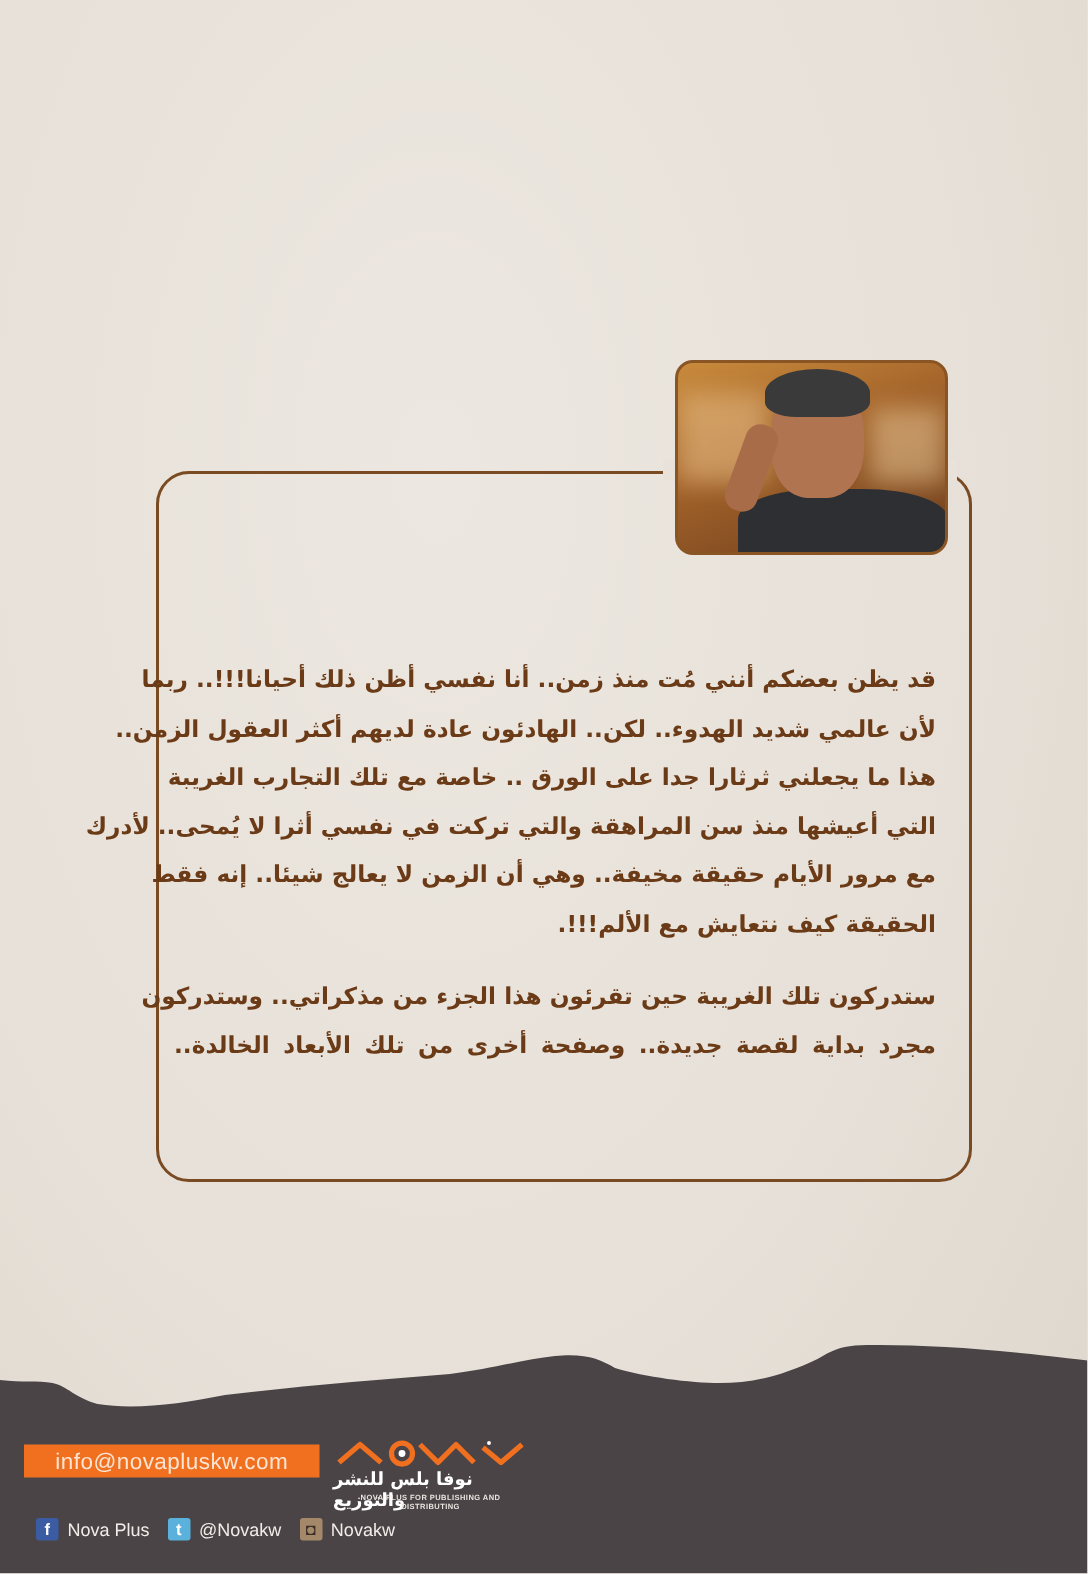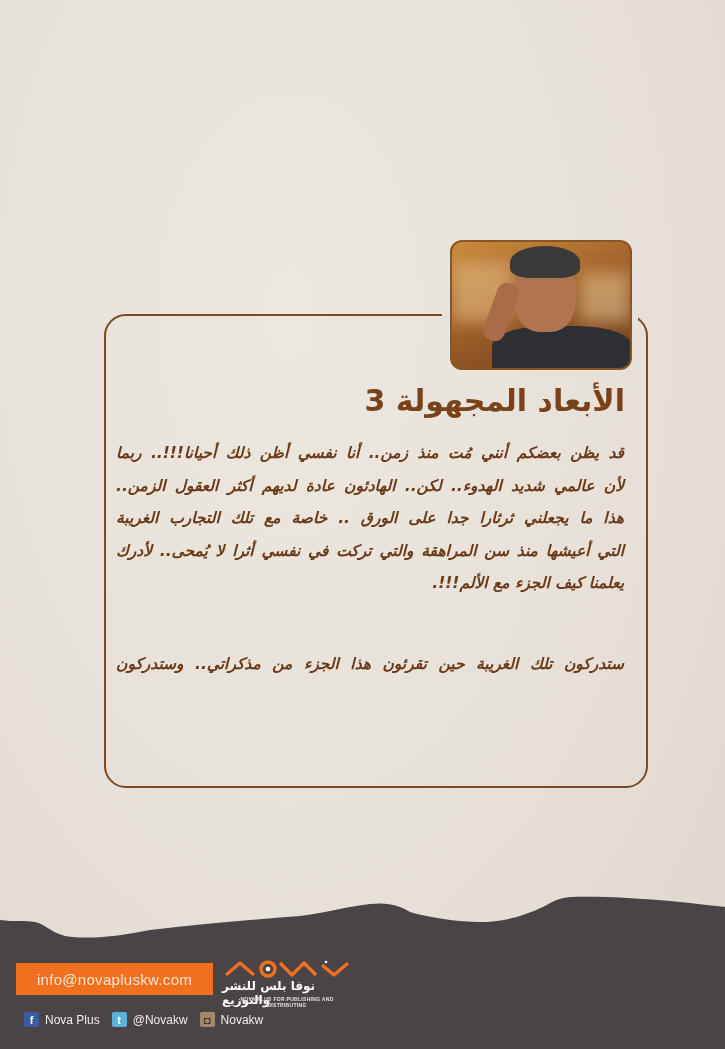--- a/index.html
+++ b/index.html
@@ -34,29 +34,29 @@
     .photo .hand { position: absolute; left: 38px; top: 40px; width: 22px; height: 60px; border-radius: 10px; background: #a86c48; transform: rotate(20deg); }
     .title {
       position: absolute; right: 100px; top: 383px;
       font-family: "DejaVu Sans", sans-serif; font-weight: bold;
       font-size: 30px; color: #7a4219; direction: rtl; letter-spacing: 0;
     }
     .para {
       position: absolute; left: 116px; width: 508px;
       direction: rtl; text-align: justify; text-align-last: right;
       font-family: "DejaVu Sans", sans-serif; font-weight: bold;
-      font-size: 15.5px; line-height: 32.6px; color: #6b3a16; font-style: italic;
+      font-size: 15.5px; line-height: 32.6px; color: #6b3a16;
     }
     .para1 { top: 437px; }
     .para2 { top: 648px; }
     .para .line { display: block; text-align: justify; text-align-last: justify; white-space: nowrap; }
     .para .line.last { text-align-last: right; }
     .footer-shape { position: absolute; left: 0; top: 880px; width: 725px; height: 169px; }
     .email-box {
-      position: absolute; left: 16px; top: 963px; width: 197px; height: 32px;
+      position: absolute; left: 16px; top: 963px; width: 197px; height: 22px;
       background: #f07020;
       display: flex; align-items: center; justify-content: center;
     }
     .email-box span { color: #fbe4d2; font-family: "Liberation Sans", sans-serif; font-size: 15px; letter-spacing: .3px; }
     .logo { position: absolute; left: 222px; top: 959px; width: 130px; height: 48px; }
     .logo .mark { position: absolute; left: 0; top: 0; width: 130px; height: 20px; }
     .logo .ar { position: absolute; left: 0; top: 20px; width: 130px; text-align: left; color: #ffffff; font-size: 12px; direction: rtl; font-weight: bold; }
     .logo .en { position: absolute; left: 0; top: 37px; width: 130px; text-align: center; color: #e9e4df; font-size: 5px; letter-spacing: .3px; font-family: "Liberation Sans", sans-serif; font-weight: bold; }
     .social { position: absolute; left: 24px; top: 1012px; display: flex; align-items: center; gap: 12px; }
     .social .item { display: flex; align-items: center; gap: 6px; }
@@ -76,32 +76,33 @@
 
   <div class="photo" title="Author portrait, man resting hand on temple">
     <div class="bg-glow"></div>
     <div class="bg-glow2"></div>
     <div class="body"></div>
     <div class="head"></div>
     <div class="hair"></div>
     <div class="hand"></div>
   </div>
 
-  <div class="title">الأبعاد المجهولة 3</div>
 
   <div class="para para1">
     <span class="line">قد يظن بعضكم أنني مُت منذ زمن.. أنا نفسي أظن ذلك أحيانا!!!.. ربما</span>
     <span class="line">لأن عالمي شديد الهدوء.. لكن.. الهادئون عادة لديهم أكثر العقول الزمن..</span>
     <span class="line">هذا ما يجعلني ثرثارا جدا على الورق .. خاصة مع تلك التجارب الغريبة</span>
     <span class="line">التي أعيشها منذ سن المراهقة والتي تركت في نفسي أثرا لا يُمحى.. لأدرك</span>
-    <span class="line last">يعلمنا كيف الجزء مع الألم!!!.</span>
+    <span class="line">مع مرور الأيام حقيقة مخيفة.. وهي أن الزمن لا يعالج شيئا.. إنه فقط</span>
+    <span class="line last">الحقيقة كيف نتعايش مع الألم!!!.</span>
   </div>
 
   <div class="para para2">
     <span class="line">ستدركون تلك الغريبة حين تقرئون هذا الجزء من مذكراتي.. وستدركون</span>
+    <span class="line">مجرد بداية لقصة جديدة.. وصفحة أخرى من تلك الأبعاد الخالدة..</span>
   </div>
 
   <svg class="footer-shape" viewBox="0 0 725 169" preserveAspectRatio="none">
     <path d="M0,40 C15,42 25,40 35,42 C45,44 50,52 65,56 C90,60 120,56 150,50 C200,44 250,40 300,36 C330,32 350,26 370,24 C390,22 400,26 410,32 C430,38 460,42 480,42 C500,42 520,38 545,26 C555,20 560,18 570,17 C600,16 640,18 680,22 C700,24 715,26 725,27 L725,169 L0,169 Z" fill="#4a4446"></path>
   </svg>
 
   <div class="email-box">
     <span>info@novapluskw.com</span>
   </div>
 

